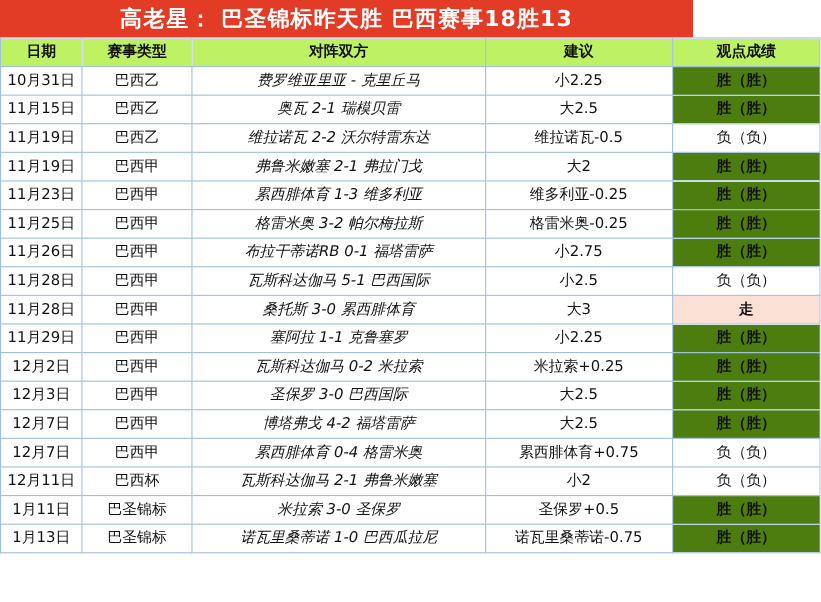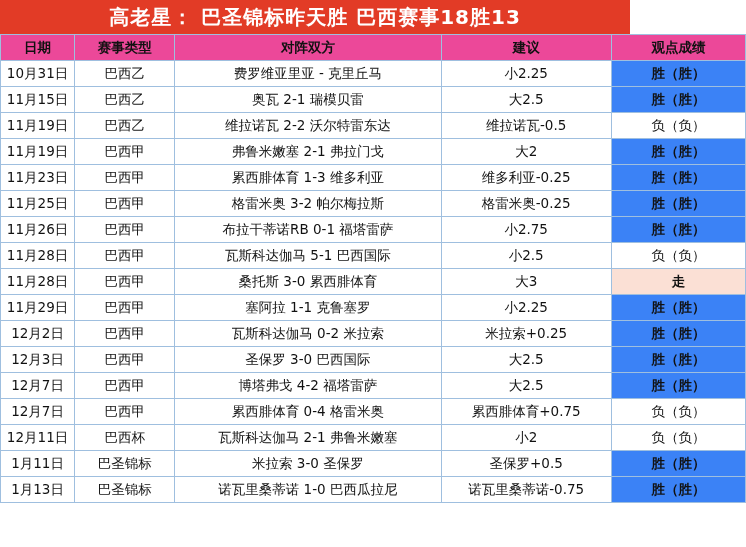--- a/index.html
+++ b/index.html
@@ -40,43 +40,43 @@
     font-size: 13.5px;
     color: #111111;
     text-align: center;
     padding: 0;
     height: 25px;
     line-height: 25px;
     overflow: hidden;
     white-space: nowrap;
   }
   thead th {
-    background: #ec4899;
+    background: #bef264;
     font-weight: bold;
     font-size: 15px;
     height: 28px;
     line-height: 28px;
     color: #000000;
   }
   col.c-date { width: 74px; }
   col.c-league { width: 100px; }
   col.c-match { width: 266px; }
   col.c-advice { width: 170px; }
   col.c-result { width: 134px; }
 
   td.date-cell { font-size: 13px; }
   td.league-cell { font-size: 13.5px; }
-  td.match-cell { font-size: 13.5px; }
+  td.match-cell { font-size: 13.5px; font-style: italic; }
   td.advice-cell { font-size: 13.5px; }
   td.result-cell {
     font-size: 13.5px;
     font-weight: bold;
   }
   td.result-win {
-    background: #3b82f6;
+    background: #4d7c0f;
     color: #c0392b;
   }
   td.result-lose {
     background: #ffffff;
     color: #111111;
     font-weight: normal;
     border-radius: 13px;
   }
   td.result-draw {
     background: #fbe0d5;

